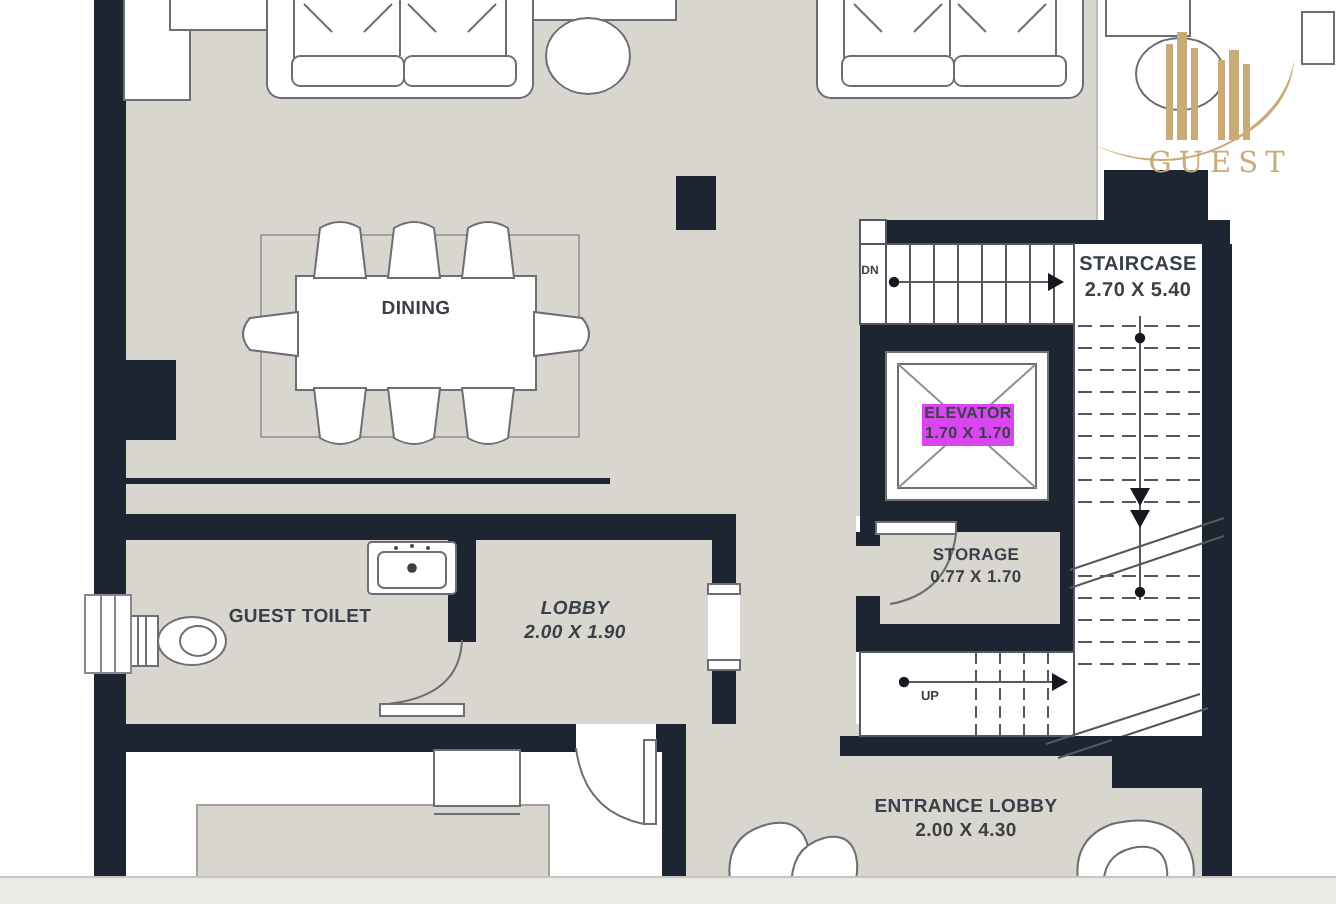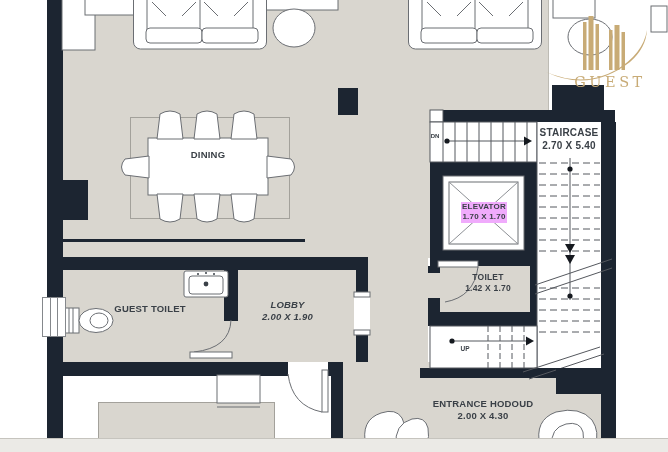--- a/index.html
+++ b/index.html
@@ -19,21 +19,21 @@
       linear-gradient(to bottom right, transparent 46%, #5c6066 46%, #5c6066 54%, transparent 54%),
       linear-gradient(to top right, transparent 46%, #5c6066 46%, #5c6066 54%, transparent 54%);}
   .lbl{position:absolute;z-index:6;text-align:center;color:var(--label-text,#3a4047);
        font-weight:bold;line-height:1.3;letter-spacing:.2px;}
   .lbl .dims{display:block;}
   .lbl-dining{left:148px;top:149px;width:120px;font-size:9.5px;}
   .lbl-toilet{left:75px;top:303px;width:150px;font-size:9.5px;}
   .lbl-lobby{left:240px;top:299px;width:95px;font-size:9.5px;font-style:italic;}
   .lbl-stair{left:536px;top:126px;width:66px;font-size:10px;}
   .lbl-elev{left:444px;top:202px;width:80px;font-size:8px;}
-  .lbl-elev .inner{background:#f0abfc;display:inline-block;padding:0 1px;}
+  .lbl-elev .inner{background:#d946ef;display:inline-block;padding:0 1px;}
   .lbl-storage{left:444px;top:272px;width:88px;font-size:8.5px;}
   .lbl-entrance{left:390px;top:398px;width:186px;font-size:9.5px;}
   .lbl-dn{left:427px;top:133px;width:16px;font-size:6px;letter-spacing:0;}
   .lbl-up{left:456px;top:345px;width:18px;font-size:6.5px;letter-spacing:0;}
   .logo-text{position:absolute;left:552px;top:74px;width:116px;z-index:6;text-align:center;
      color:var(--logo-gold,#c9ac79);font-family:"DejaVu Serif",serif;font-size:14.5px;letter-spacing:3.5px;}
   .strip{position:absolute;left:0;bottom:0;width:668px;height:13px;background:#ebeae6;
      border-top:1px solid #c6c4be;z-index:8;}
 </style>
 </head>
@@ -265,25 +265,25 @@
   </div>
   <div class="lbl lbl-stair">
     <span>STAIRCASE</span>
     <span class="dims">2.70 X 5.40</span>
   </div>
   <div class="lbl lbl-elev">
     <span class="inner">ELEVATOR</span>
     <span class="dims"><span class="inner">1.70 X 1.70</span></span>
   </div>
   <div class="lbl lbl-storage">
-    <span>TOILET</span>
-    <span class="dims">1.42 X 1.70</span>
+    <span>STORAGE</span>
+    <span class="dims">0.77 X 1.70</span>
   </div>
   <div class="lbl lbl-entrance">
-    <span>ENTRANCE HODOUD</span>
+    <span>ENTRANCE LOBBY</span>
     <span class="dims">2.00 X 4.30</span>
   </div>
   <div class="lbl lbl-dn">DN</div>
   <div class="lbl lbl-up">UP</div>
 
   <div class="logo-text">GUEST</div>
 
   <div class="strip"></div>
 </div>
 

